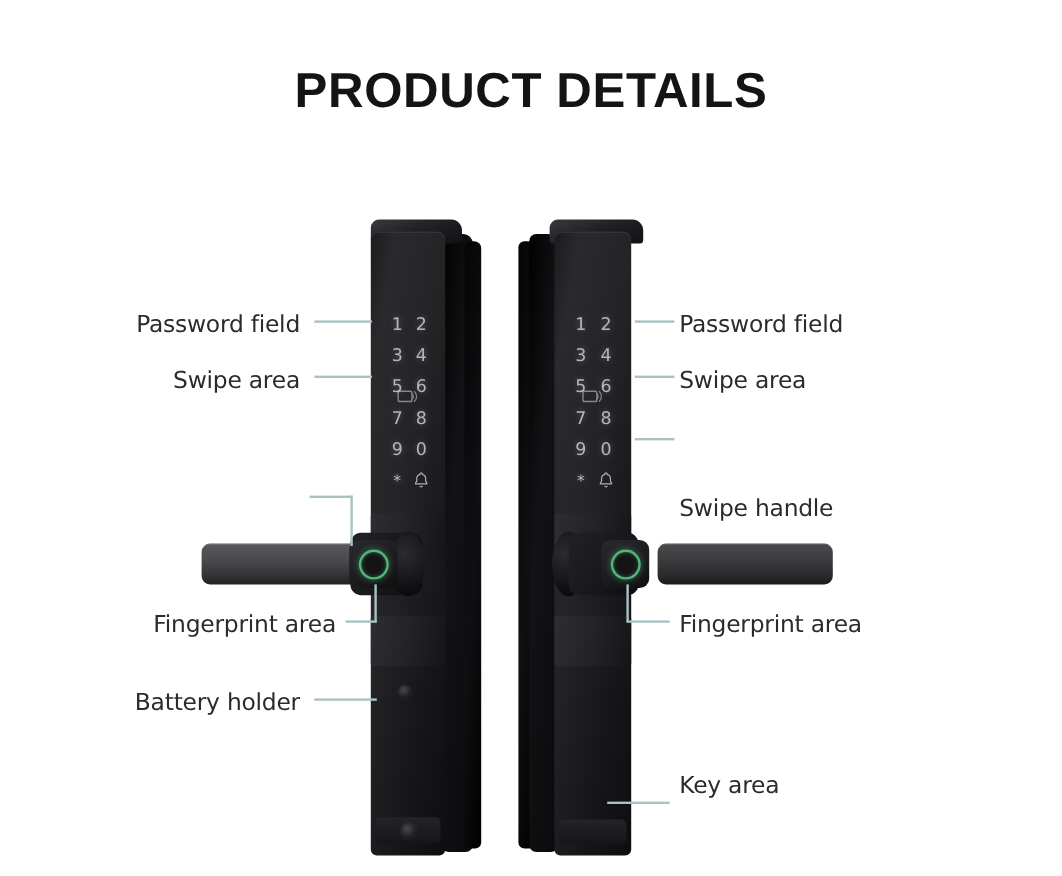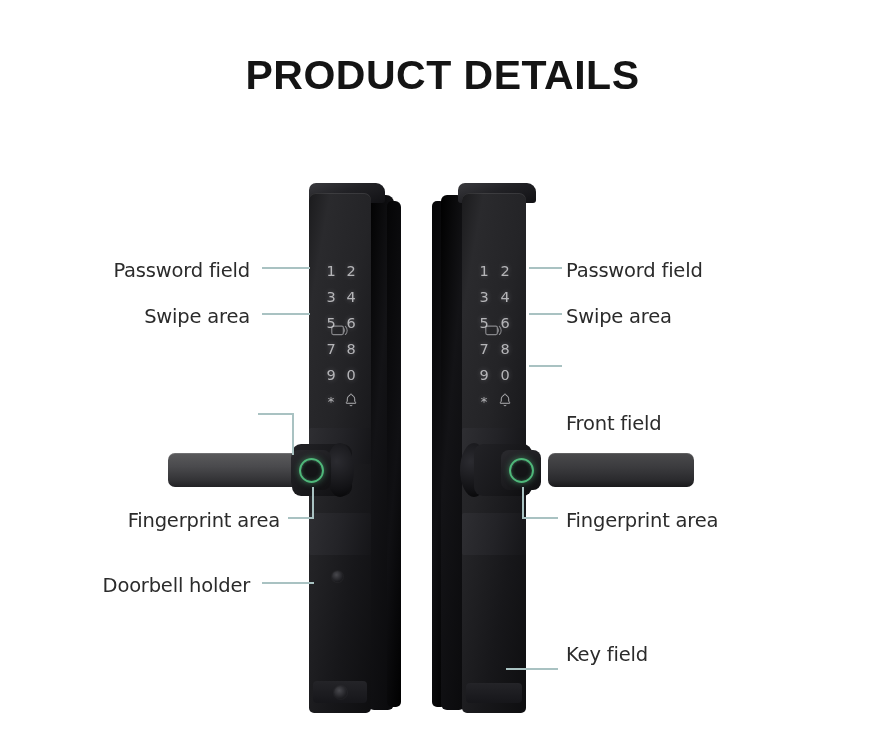--- a/index.html
+++ b/index.html
@@ -279,33 +279,33 @@
   <div class="leader h" style="left:262px; top:313px; width:48px;"></div>
 
 
   <div class="leader h" style="left:258px; top:413px; width:36px;"></div>
   <div class="leader v" style="left:292px; top:413px; height:42px;"></div>
 
   <div class="callout right-align" style="left:20px; top:509px; width:260px;">Fingerprint area</div>
   <div class="leader h" style="left:288px; top:517px; width:26px;"></div>
   <div class="leader v" style="left:312px; top:487px; height:31px;"></div>
 
-  <div class="callout right-align" style="left:20px; top:574px; width:230px;">Doorbell holder</div>
+  <div class="callout right-align" style="left:20px; top:574px; width:230px;">Battery holder</div>
   <div class="leader h" style="left:262px; top:582px; width:52px;"></div>
 
   <div class="leader h" style="left:529px; top:267px; width:33px;"></div>
   <div class="callout left-align" style="left:566px; top:259px; width:260px;">Password field</div>
 
   <div class="leader h" style="left:529px; top:313px; width:33px;"></div>
   <div class="callout left-align" style="left:566px; top:305px; width:260px;">Swipe area</div>
 
   <div class="leader h" style="left:529px; top:365px; width:33px;"></div>
 
-  <div class="callout left-align" style="left:566px; top:412px; width:260px;">Front field</div>
+  <div class="callout left-align" style="left:566px; top:412px; width:260px;">Swipe handle</div>
 
   <div class="leader v" style="left:522px; top:487px; height:31px;"></div>
   <div class="leader h" style="left:522px; top:517px; width:36px;"></div>
   <div class="callout left-align" style="left:566px; top:509px; width:260px;">Fingerprint area</div>
 
   <div class="leader h" style="left:506px; top:668px; width:52px;"></div>
-  <div class="callout left-align" style="left:566px; top:643px; width:260px;">Key field</div>
+  <div class="callout left-align" style="left:566px; top:643px; width:260px;">Key area</div>
 
 </div>
 
 </body></html>

